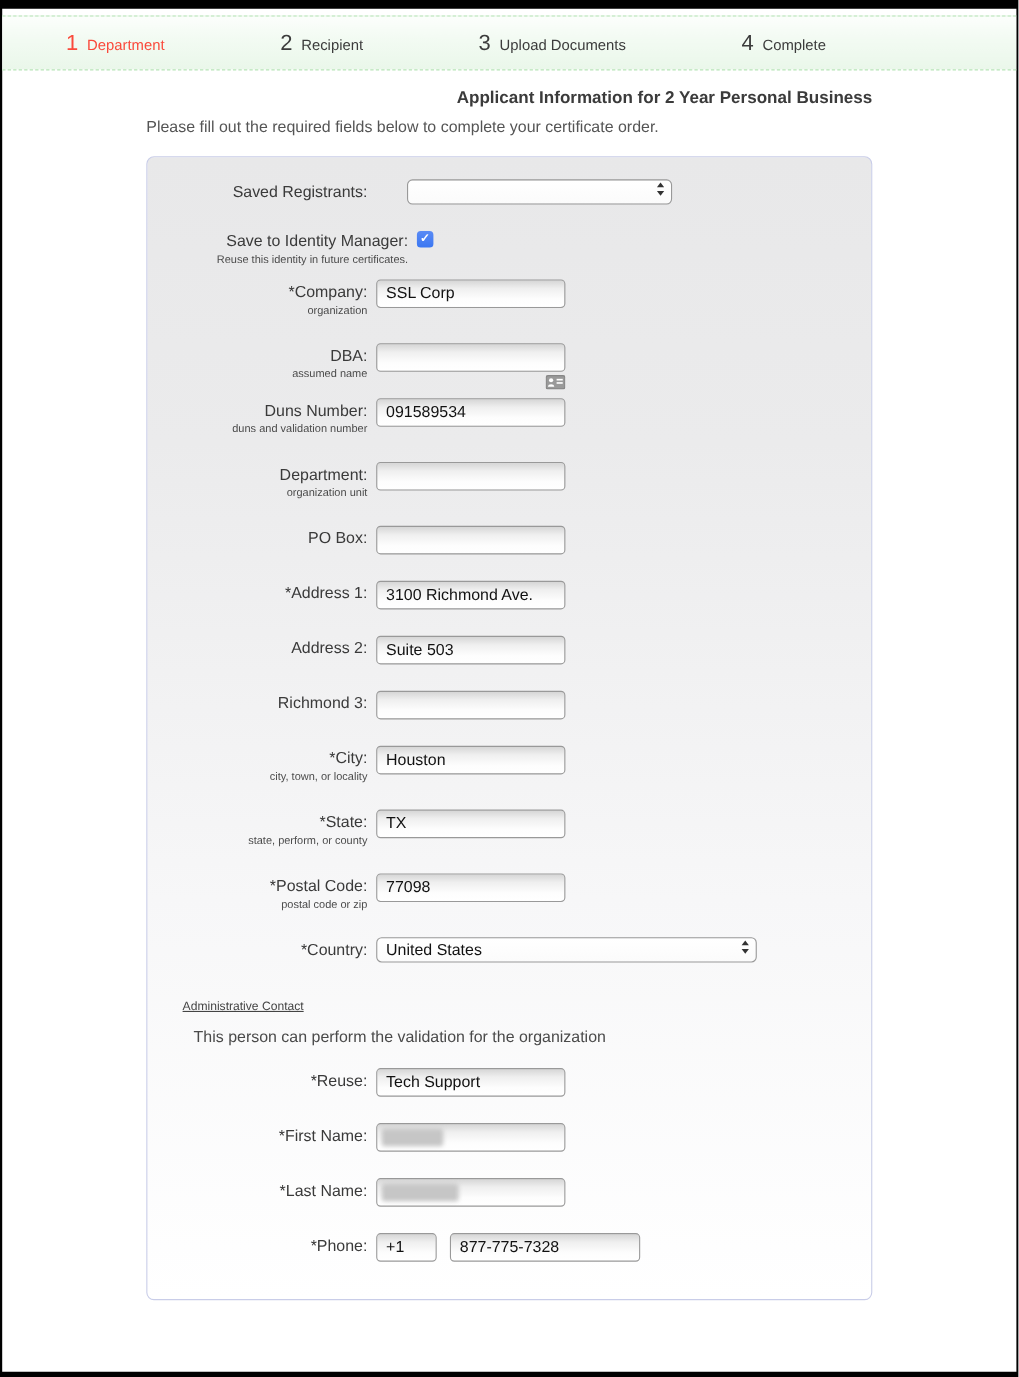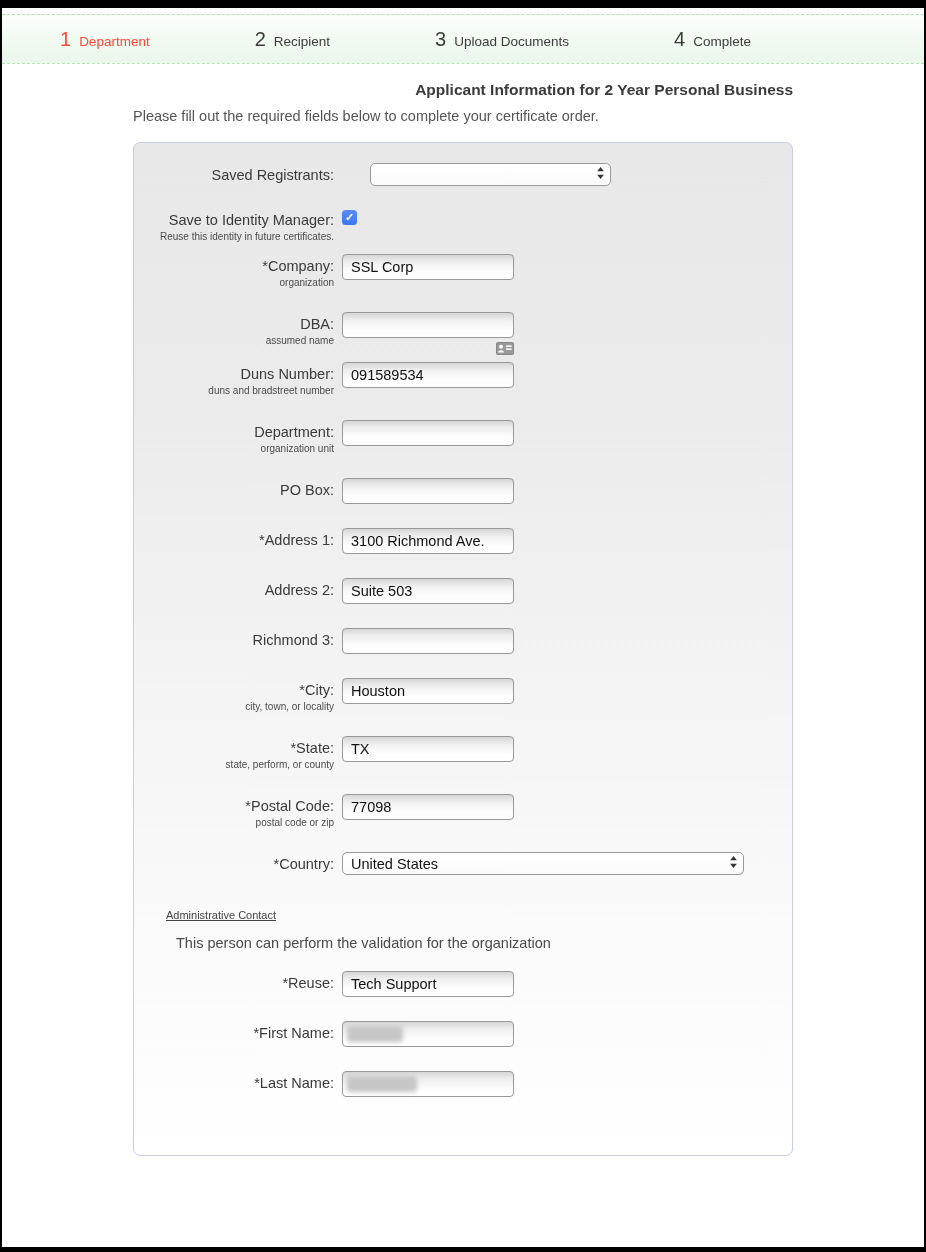--- a/index.html
+++ b/index.html
@@ -49,29 +49,29 @@
   .redact-sm{width:56px;}.redact-md{width:70px;}.redact-lg{width:88px;}
   
   .select{
     box-sizing:border-box;height:23px;border:1px solid #999;border-radius:5px;
     background:linear-gradient(180deg,#ffffff 0%,#fbfbfb 100%);
     display:flex;align-items:center;justify-content:space-between;
     padding:0 5px 0 8px;cursor:default;
   }
   .select-value{font-size:14.5px;color:#111;}
   .saved-w{width:241px;}
-  .country-w{width:402px;}
+  .country-w{width:346px;}
   
   .checkbox{
     box-sizing:border-box;width:15px;height:15px;border-radius:3.5px;margin-top:2px;
     background:linear-gradient(180deg,#5a8bf5 0%,#3b77f2 100%);
     display:flex;align-items:center;justify-content:center;cursor:pointer;
   }
   .checkmark{color:#fff;font-size:11px;line-height:11px;font-weight:bold;}
-  .row-checkbox{margin-bottom:12px;}
+  .row-checkbox{margin-bottom:12px;padding-left:37px;}
   .row-select{margin-bottom:22px;gap:28px;}
   .row-dba{margin-bottom:7px;}
   .icon-under{width:172px;display:flex;justify-content:flex-end;margin-top:3px;height:14px;}
   .row-country{margin-bottom:30px;}
   
   .admin-heading{
     margin:0 0 0 32px;font-size:11px;color:#444;font-weight:500;
     text-decoration:underline;display:inline-block;
   }
   .admin-desc{margin:12px 0 20px 42px;font-size:14.5px;color:#4a4a4a;}
@@ -172,21 +172,21 @@
                 </svg>
             </span>
           </div>
         </div>
       </div>
 
       
       <div class="row">
         <div class="lbl">
           <label>Duns Number:</label>
-          <div class="sub">duns and bradstreet number</div>
+          <div class="sub">duns and validation number</div>
         </div>
         <div class="fld">
           <input type="text" class="tinput" value="091589534" style="">
         </div>
       </div>
 
       
       <div class="row">
         <div class="lbl">
           <label>Department:</label>
@@ -324,18 +324,27 @@
           <div class="input-wrap">
             <input type="text" class="tinput" style="">
             <div class="redacted redact-md"></div>
           </div>
         </div>
       </div>
 
       
 
       
+      <div class="row" style="margin-bottom:0">
+        <div class="lbl">
+          <label>*Phone:</label>
+        </div>
+        <div class="fld phone-fld">
+          <input type="text" class="tinput cc" value="+1" style="">
+          <input type="text" class="tinput phone" value="877-775-7328" style="">
+        </div>
+      </div>
 
     </div>
 
   </div>
 
 </div>
 
 </body></html>

